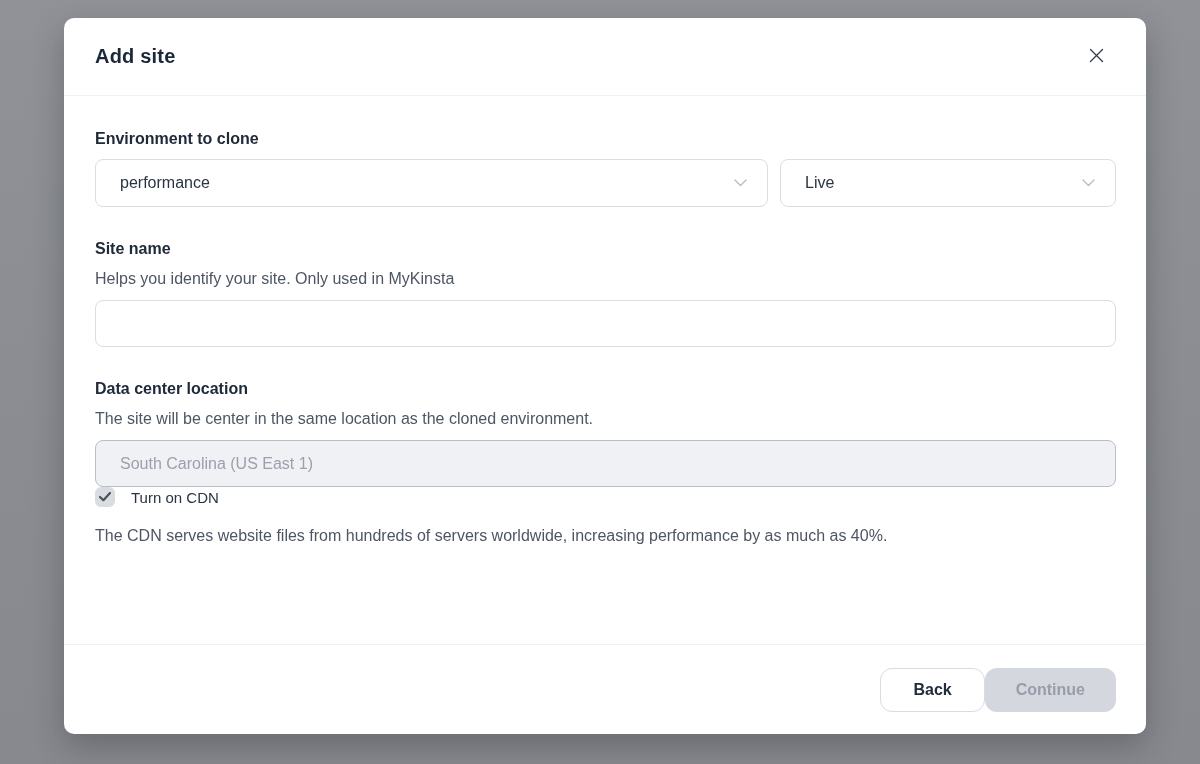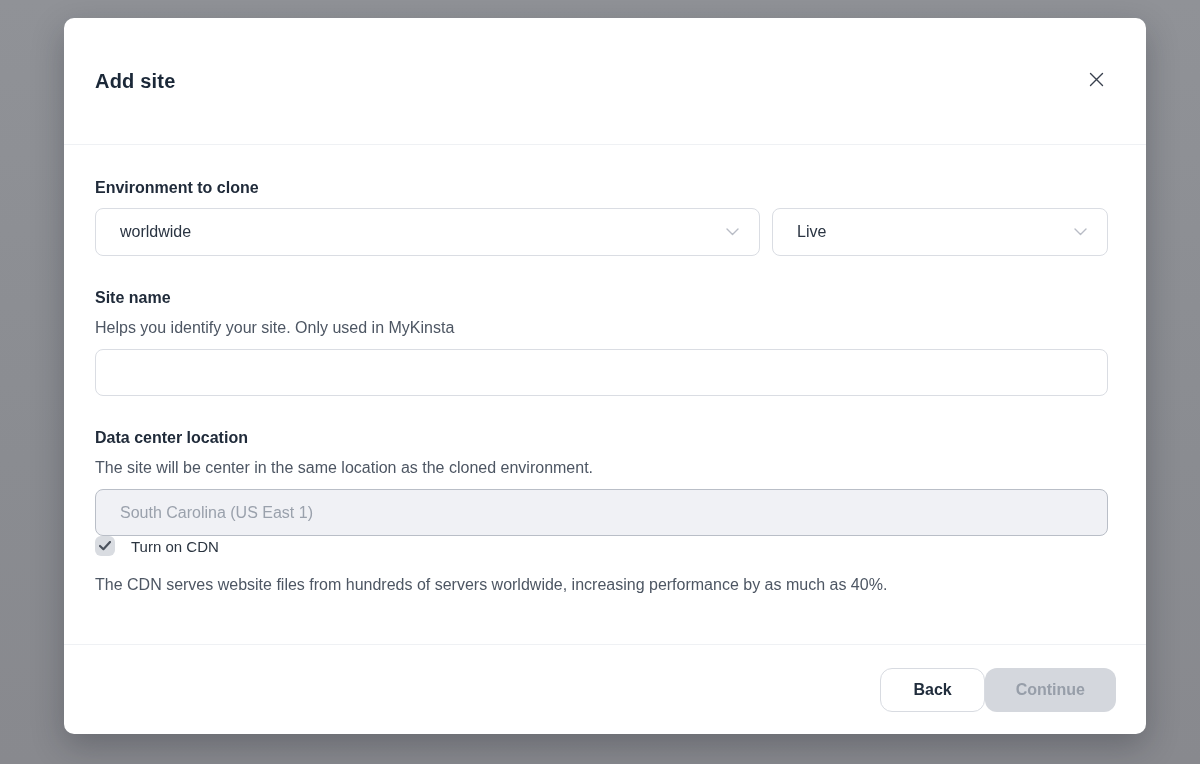--- a/index.html
+++ b/index.html
@@ -17,21 +17,21 @@
     position: absolute;
     left: 64px; top: 18px;
     width: 1082px; height: 716px;
     background: #ffffff;
     border-radius: 10px;
     box-shadow: 0 12px 32px rgba(20, 25, 35, 0.28);
     display: flex;
     flex-direction: column;
   }
   .modal-header {
-    height: 127px;
+    height: 78px;
     flex: 0 0 auto;
     display: flex;
     align-items: center;
     padding: 0 36px 0 31px;
     border-bottom: 1px solid #eff1f4;
   }
   .modal-title {
     font-size: 20px;
     font-weight: bold;
     color: #1b2838;
@@ -39,21 +39,21 @@
   }
   .close-btn {
     margin-left: auto;
     width: 28px; height: 28px;
     background: none; border: none;
     display: flex; align-items: center; justify-content: center;
     cursor: pointer;
   }
   .modal-body {
     flex: 1 1 auto;
-    padding: 33px 38px 0 31px;
+    padding: 33px 30px 0 31px;
   }
   .field-label {
     font-size: 16px;
     font-weight: bold;
     color: #202b3a;
     line-height: 19px;
   }
   .helper-text {
     font-size: 16px;
     color: #4d5663;
@@ -183,21 +183,21 @@
       </span>
     </button>
   </div>
 
   <div class="modal-body">
 
     <div>
       <div class="field-label">Environment to clone</div>
       <div class="env-row">
         <div class="select-box site">
-          <span class="select-value">worldwide</span>
+          <span class="select-value">performance</span>
           <span class="chevron">
             <svg width="13" height="8" viewBox="0 0 13 8">
               <path d="M1 1 L6.5 6.5 L12 1" fill="none" stroke="#b8bcc5" stroke-width="1.4" stroke-linecap="round" stroke-linejoin="round"></path>
             </svg>
           </span>
         </div>
         <div class="select-box env">
           <span class="select-value">Live</span>
           <span class="chevron">
             <svg width="13" height="8" viewBox="0 0 13 8">

